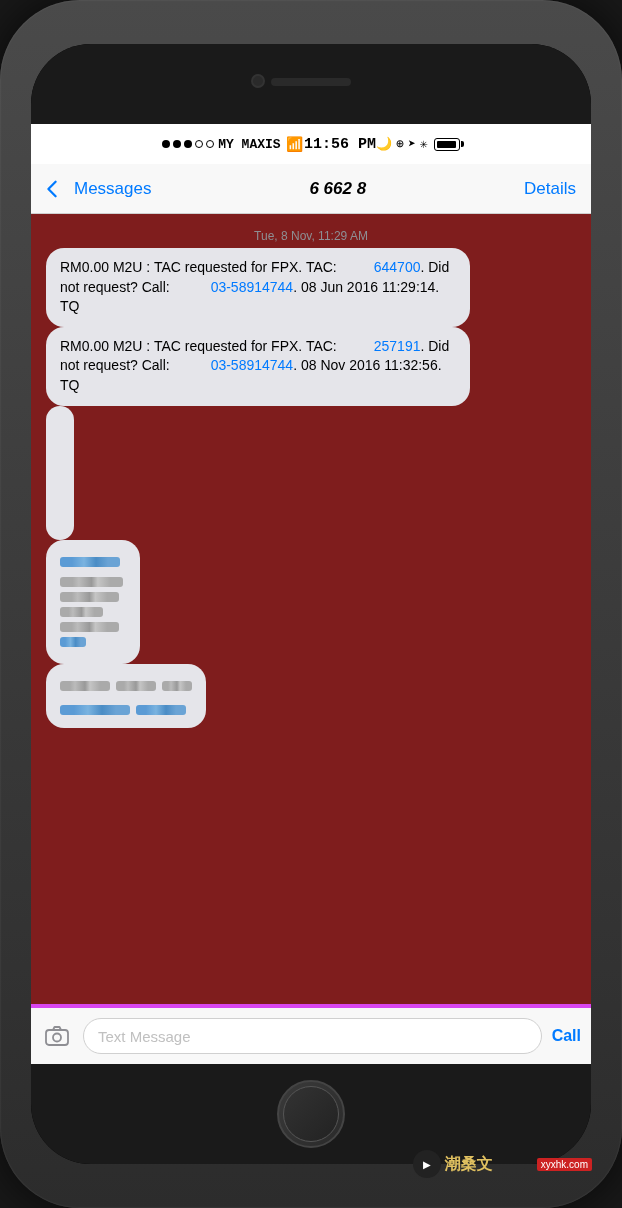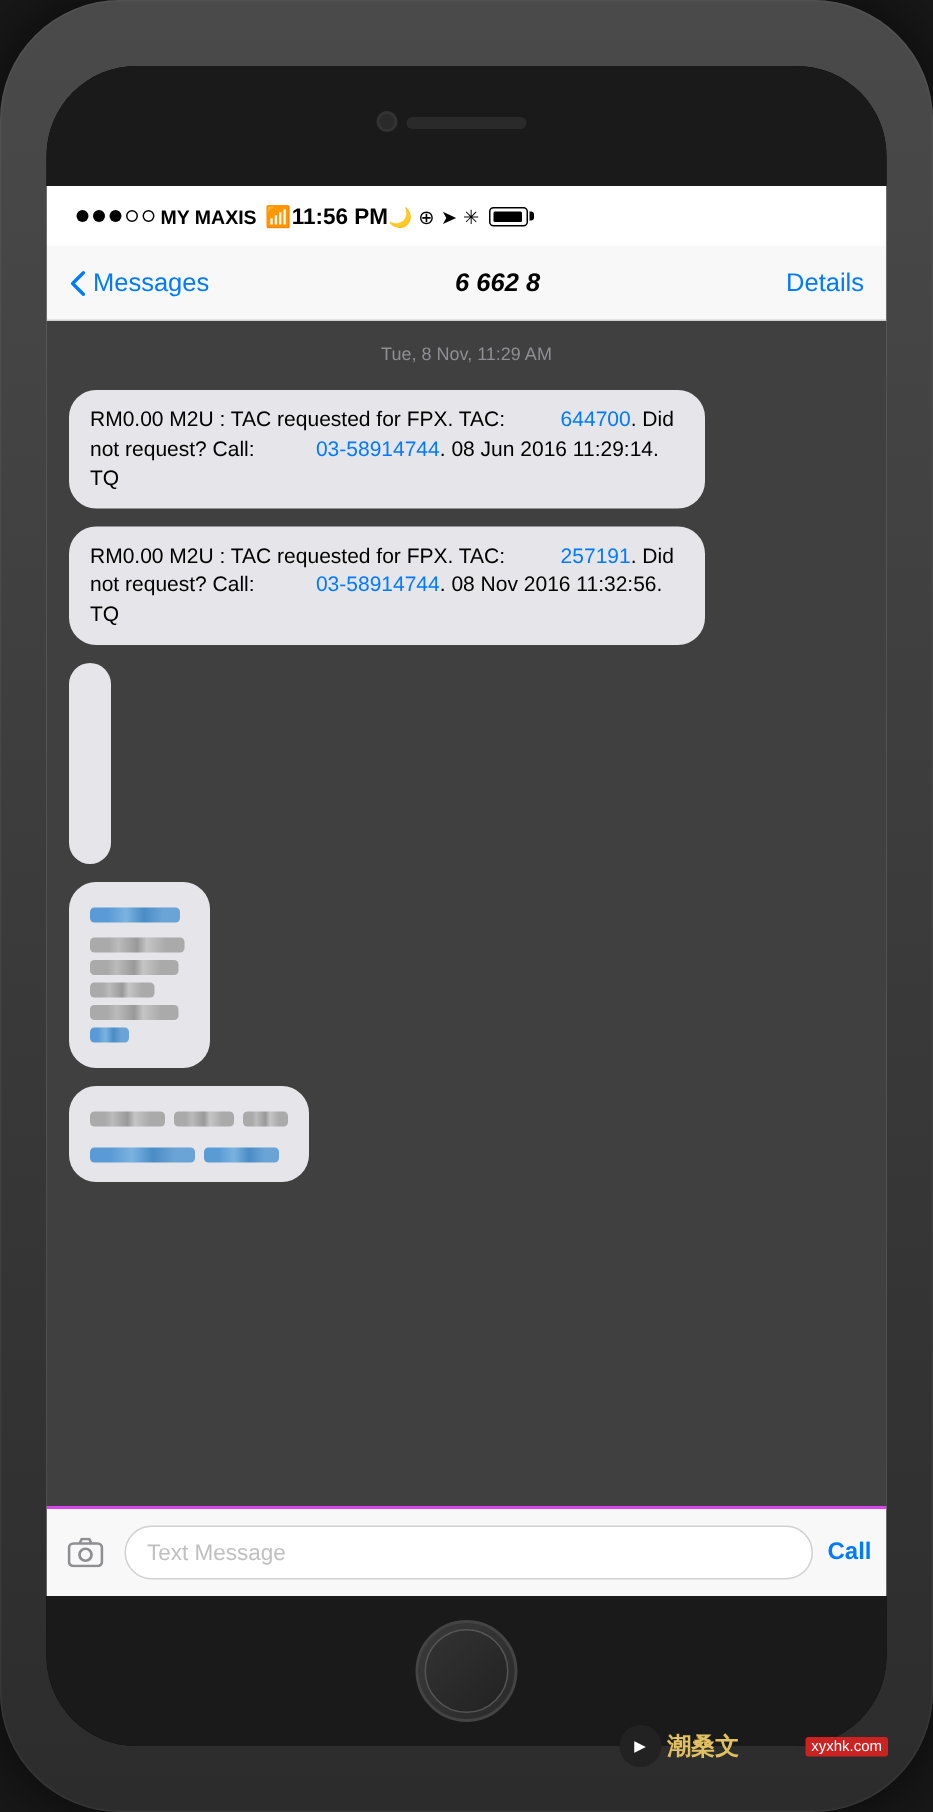--- a/index.html
+++ b/index.html
@@ -90,23 +90,24 @@
       flex-direction: column;
       overflow: hidden;
     }
 
     
     .status-bar {
       height: 40px;
       background: #fff;
       display: flex;
       align-items: center;
-      justify-content: flex-start;
+      justify-content: center;
       padding: 0 20px;
       flex-shrink: 0;
+      font-family: Liberation Mono, monospace;
     }
 
     .status-left {
       display: flex;
       align-items: center;
       gap: 4px;
       font-size: 13px;
       font-weight: 600;
       color: #000;
     }
@@ -189,21 +190,21 @@
       justify-content: space-between;
       padding: 0 15px;
       flex-shrink: 0;
     }
 
     .nav-back {
       display: flex;
       align-items: center;
       color: #007aff;
       font-size: 17px;
-      gap: 4px;
+      gap: 16px;
       cursor: pointer;
     }
 
     .nav-back svg {
       width: 12px;
       height: 18px;
     }
 
     .nav-title {
       font-size: 17px;
@@ -214,26 +215,25 @@
 
     .nav-details {
       color: #007aff;
       font-size: 17px;
       cursor: pointer;
     }
 
     
     .messages-area {
       flex: 1;
-      background: #404040;
+      background: #7f1d1d;
       overflow-y: auto;
       padding: 10px 15px;
       display: flex;
       flex-direction: column;
-      gap: 12px;
     }
 
     .date-label {
       text-align: center;
       color: #8e8e93;
       font-size: 12px;
       margin: 5px 0;
     }
 
     .message-bubble {
@@ -285,21 +285,21 @@
       border-radius: 18px 18px 18px 18px;
       padding: 12px 14px 8px;
       align-self: flex-start;
       overflow: hidden;
     }
 
     
     .input-area {
       height: 60px;
       background: #f8f8f8;
-      border-top: 2px solid #d946ef;
+      border-top: 4px solid #d946ef;
       display: flex;
       align-items: center;
       padding: 0 10px;
       gap: 10px;
       flex-shrink: 0;
     }
 
     .camera-btn {
       width: 32px;
       height: 32px;

